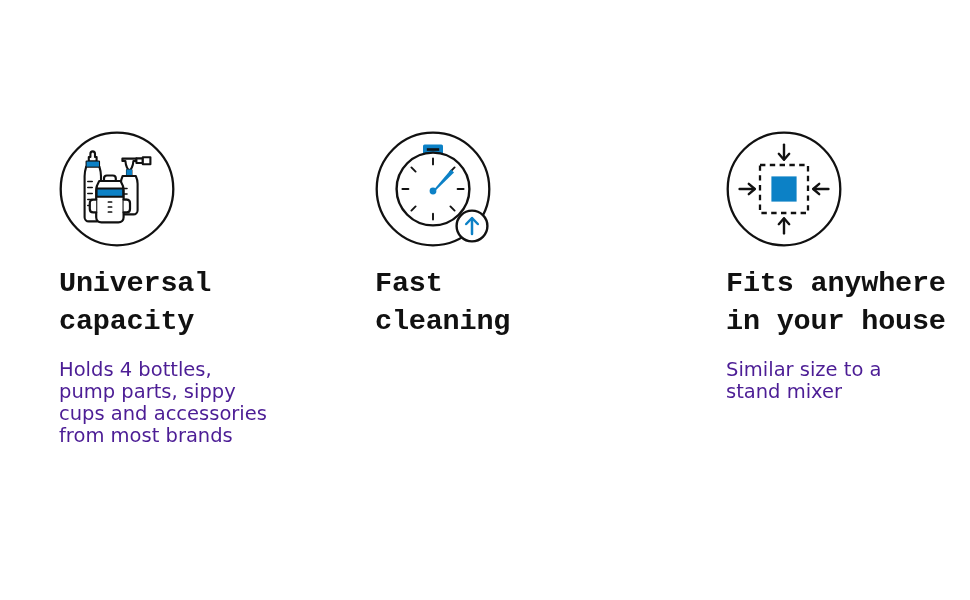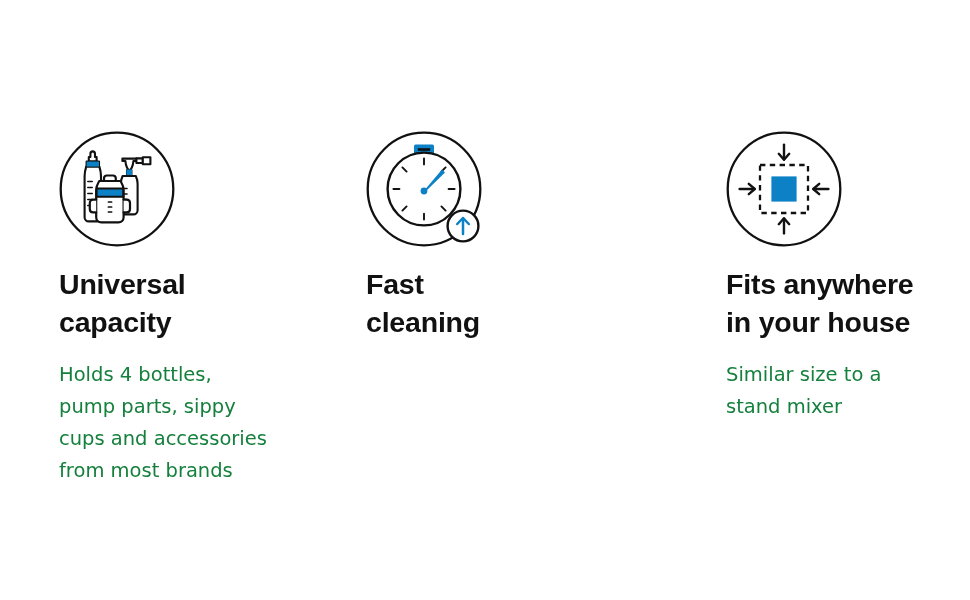--- a/index.html
+++ b/index.html
@@ -21,48 +21,48 @@
     top: 0;
     width: 970px;
     height: 600px;
     display: block;
   }
   .feature {
     position: absolute;
     top: 131px;
   }
   .feature.col1 { left: 59px;  width: 268px; }
-  .feature.col2 { left: 366px; width: 290px; }
+  .feature.col2 { left: 375px; width: 290px; }
   .feature.col3 { left: 689px; width: 250px; margin-left: 37px; }
 
   .icon-wrap {
     width: 116px;
     height: 116px;
     display: block;
     margin: 0 0 18px 0;
   }
   .icon-wrap svg { display: block; }
 
   .feature-title {
-    font-family: Liberation Sans, sans-serif;
+    font-family: Liberation Mono, monospace;
     font-weight: bold;
     font-size: 28.5px;
     line-height: 38px;
     letter-spacing: -0.2px;
     color: #111111;
     margin: 0;
     white-space: pre-line;
   }
   .feature-body {
     font-family: "DejaVu Sans", sans-serif;
     font-weight: normal;
     font-size: 19.5px;
-    line-height: 32px;
+    line-height: 22px;
     letter-spacing: 0px;
-    color: #15803d;
+    color: #4c1d95;
     margin: 18px 0 0 0;
     white-space: pre-line;
   }
   .col1 .feature-body { margin-top: 18px; }
 </style>
 </head>
 <body>
 
 <div class="features">
 

